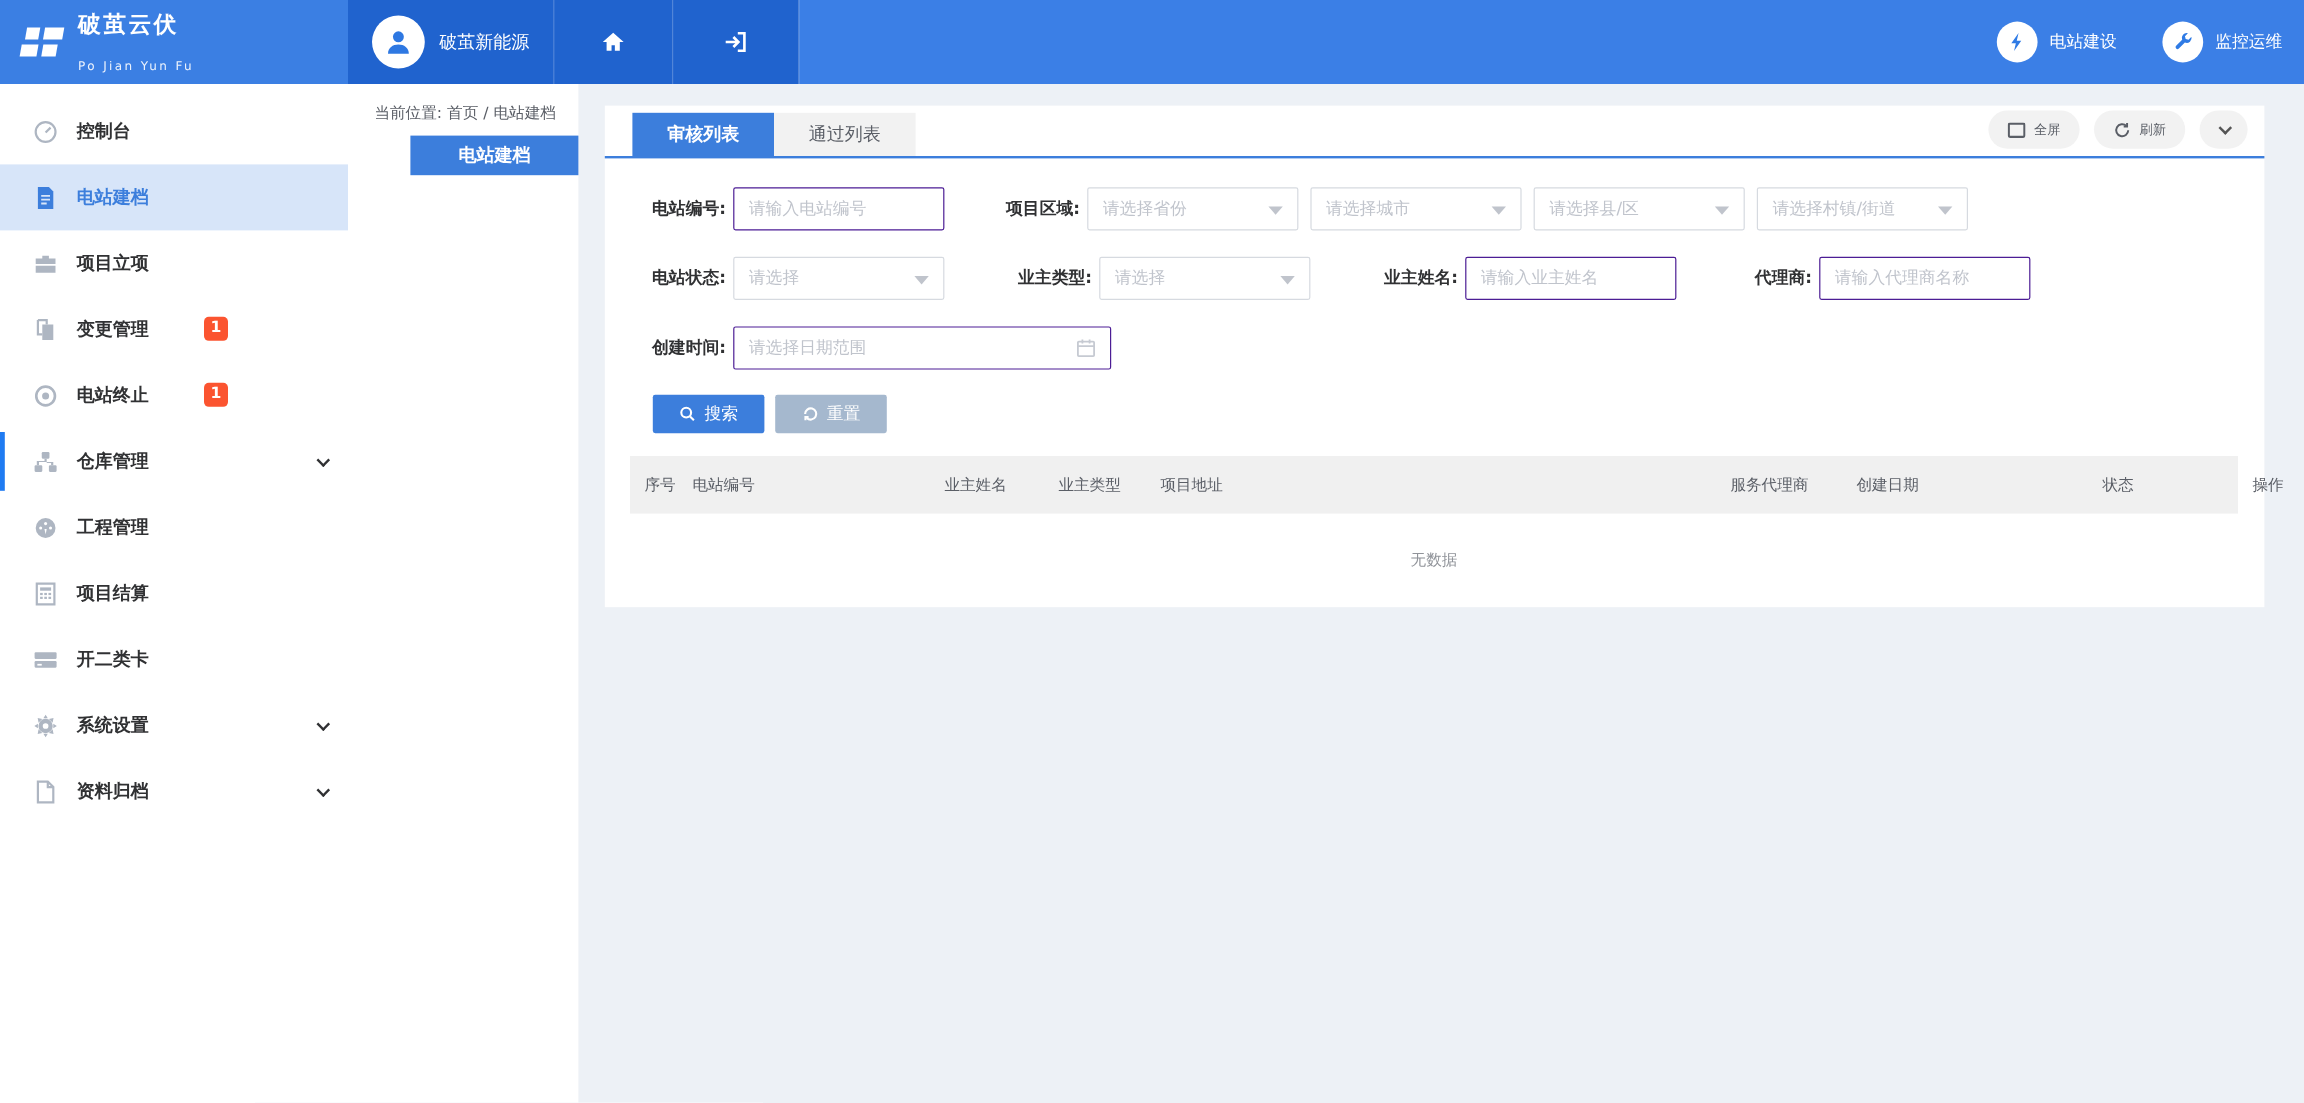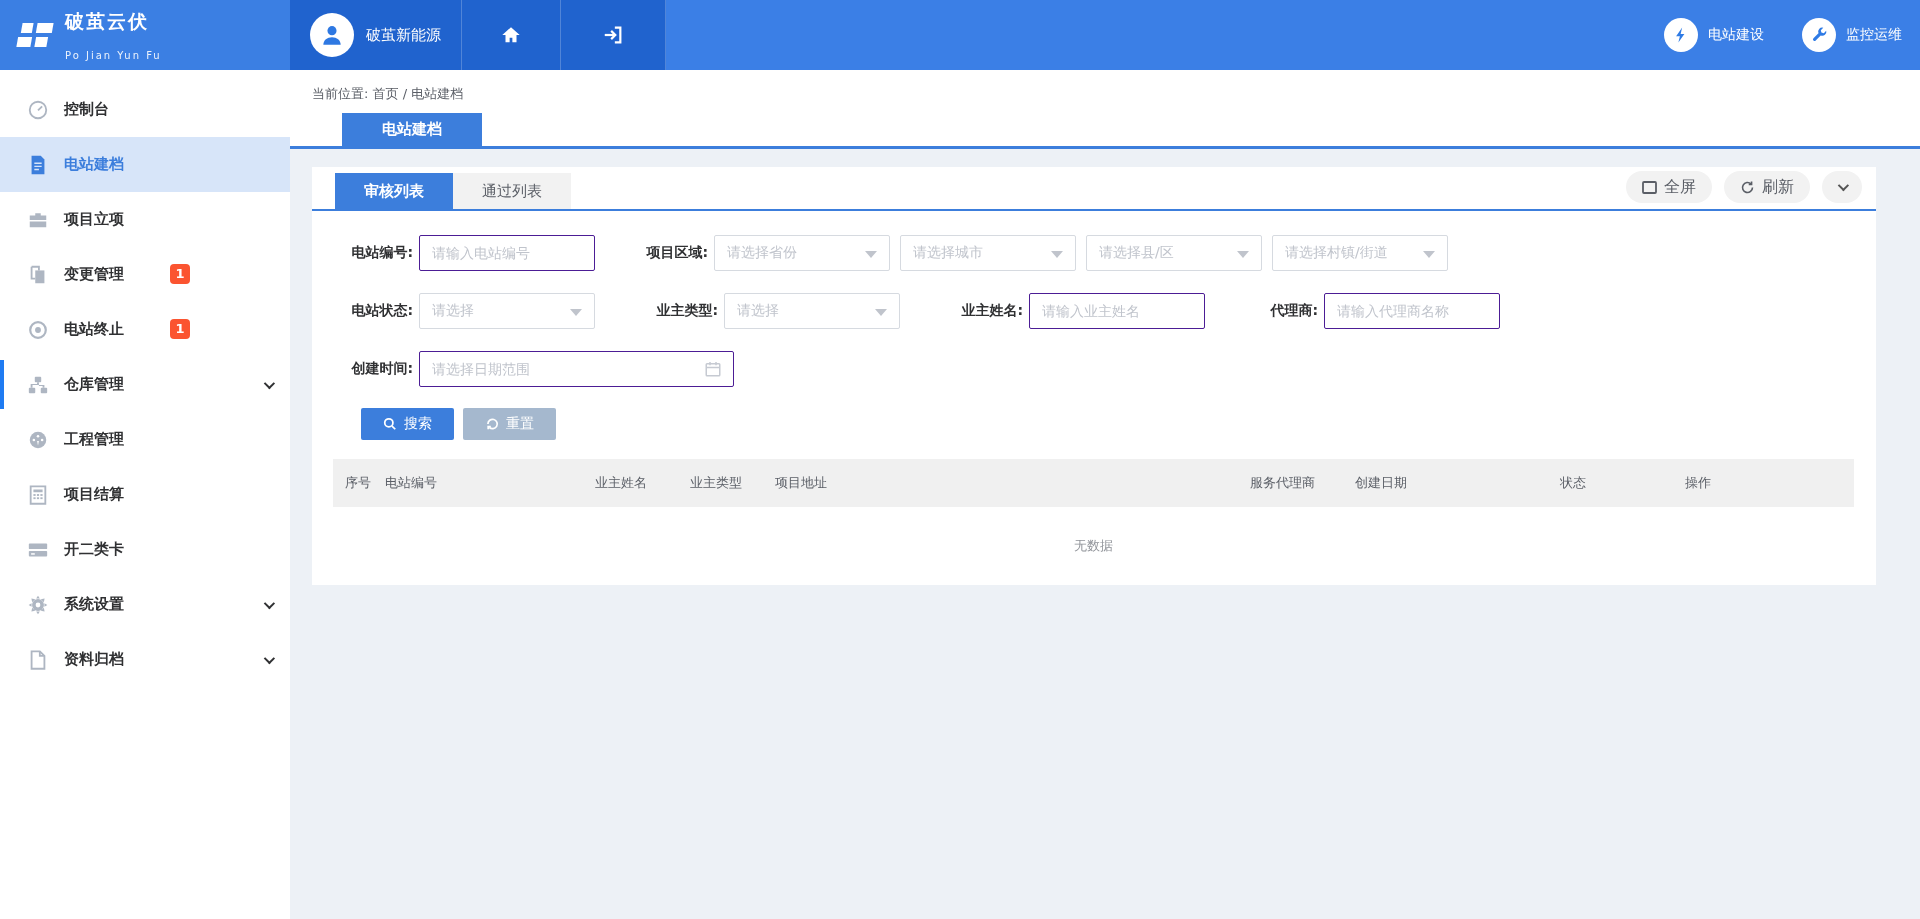--- a/index.html
+++ b/index.html
@@ -35,36 +35,36 @@
   .side-item .s-label { margin-left:15px; font-size:15px; font-weight:bold; }
   .side-item.active { background:#D7E5F9; color:#3C7EDC; }
   .side-item.active .s-icon { color:#3C7EDC; }
   .side-item.sub-open::before { content:""; position:absolute; left:0; top:3px; bottom:3px; width:4px; background:#1F7BF2; }
   .badge { position:absolute; left:170px; top:17px; width:20px; height:20px; background:#FB5430; color:#fff;
     font-size:13px; font-weight:bold; text-align:center; line-height:20px; border-radius:4px; }
   .chev { position:absolute; right:18px; top:24px; width:8px; height:8px;
     border-right:2px solid #303133; border-bottom:2px solid #303133; transform:rotate(45deg) translateY(-2px); }
 
   
-  .main { flex:1; display:flex; flex-direction:column; min-width:0; }
+  .main { flex:1; display:flex; flex-direction:row; min-width:0; }
   .top-strip { background:#fff; padding:15px 0 0 22px; }
   .breadcrumb { font-size:13px; color:#5a5e66; }
   .breadcrumb a { color:#5a5e66; text-decoration:none; cursor:pointer; }
   .page-tab { margin:10px 0 0 30px; width:140px; height:33px; background:#3C7EDC; color:#fff;
     font-size:15px; font-weight:bold; display:flex; align-items:center; justify-content:center; cursor:pointer; }
   .blue-line { height:3px; background:#3C7EDC; }
 
   .card { background:#fff; margin:18px 44px 0 22px; height:418px; }
   .tabs-row { display:flex; align-items:flex-end; padding:6px 14px 0 23px; border-bottom:2px solid #3C7EDC; position:relative; }
   .tab { width:118px; height:36px; display:flex; align-items:center; justify-content:center;
     font-size:15px; cursor:pointer; background:#F2F2F2; color:#5a5e66; }
   .tab.active { background:#3C7EDC; color:#fff; font-weight:bold; }
   .tabs-actions { position:absolute; right:14px; bottom:6px; display:flex; gap:12px; align-items:center; }
   .pill { height:32px; background:#F2F2F2; border:none; border-radius:16px; padding:0 16px;
-    font-size:16px; color:#5a5e66; display:flex; align-items:center; gap:7px; cursor:pointer;
+    font-size:11px; color:#5a5e66; display:flex; align-items:center; gap:7px; cursor:pointer;
     font-family:inherit; }
   .pill .p-chev { width:8px; height:8px; border-right:2px solid #555; border-bottom:2px solid #555; transform:rotate(45deg) translateY(-2px); }
 
   
   .filters { padding:24px 17px 0 23px; }
   .f-row { display:flex; align-items:center; margin-bottom:22px; }
   .f-label { font-size:14px; font-weight:bold; color:#303133; width:84px; text-align:right; padding-right:6px; white-space:nowrap; }
   .f-label.narrow { width:70px; }
   .f-gap { width:49px; }
   .inp { width:176px; height:36px; border:1px solid #4c1d95; border-radius:2px; padding:0 12px;
@@ -73,21 +73,21 @@
   .sel { position:relative; width:176px; height:36px; border:1px solid #D6DAE0; border-radius:2px;
     background:#fff; display:flex; align-items:center; padding:0 28px 0 12px; cursor:pointer; margin-right:10px; }
   .sel:last-child { margin-right:0; }
   .sel .sel-text { font-size:14px; color:#C0C4CC; white-space:nowrap; overflow:hidden; }
   .sel .tri { position:absolute; right:12px; top:15px; width:0; height:0;
     border-left:6px solid transparent; border-right:6px solid transparent; border-top:7px solid #C0C4CC; }
   .date-wrap { position:relative; }
   .date-wrap .inp { width:315px; padding-right:40px; }
   .date-wrap svg { position:absolute; right:12px; top:9px; }
 
-  .btn-row { display:flex; gap:9px; padding:0 0 0 13px; margin-top:-1px;margin-left:36px; }
+  .btn-row { display:flex; gap:9px; padding:0 0 0 40px; margin-top:-1px; }
   .btn { height:32px; width:93px; border:none; border-radius:2px; font-size:14px; color:#fff;
     display:flex; align-items:center; justify-content:center; gap:7px; cursor:pointer; font-family:inherit; }
   .btn-search { background:#3C7EDC; }
   .btn-reset { background:#A5B8CE; }
 
   
   .table-wrap { margin:19px 22px 0 21px; }
   table { width:100%; border-collapse:collapse; table-layout:fixed; }
   thead th { background:#F0F0F0; height:48px; font-size:13px; font-weight:normal; color:#5a5e66;
     text-align:left; padding-left:12px; white-space:nowrap; }

